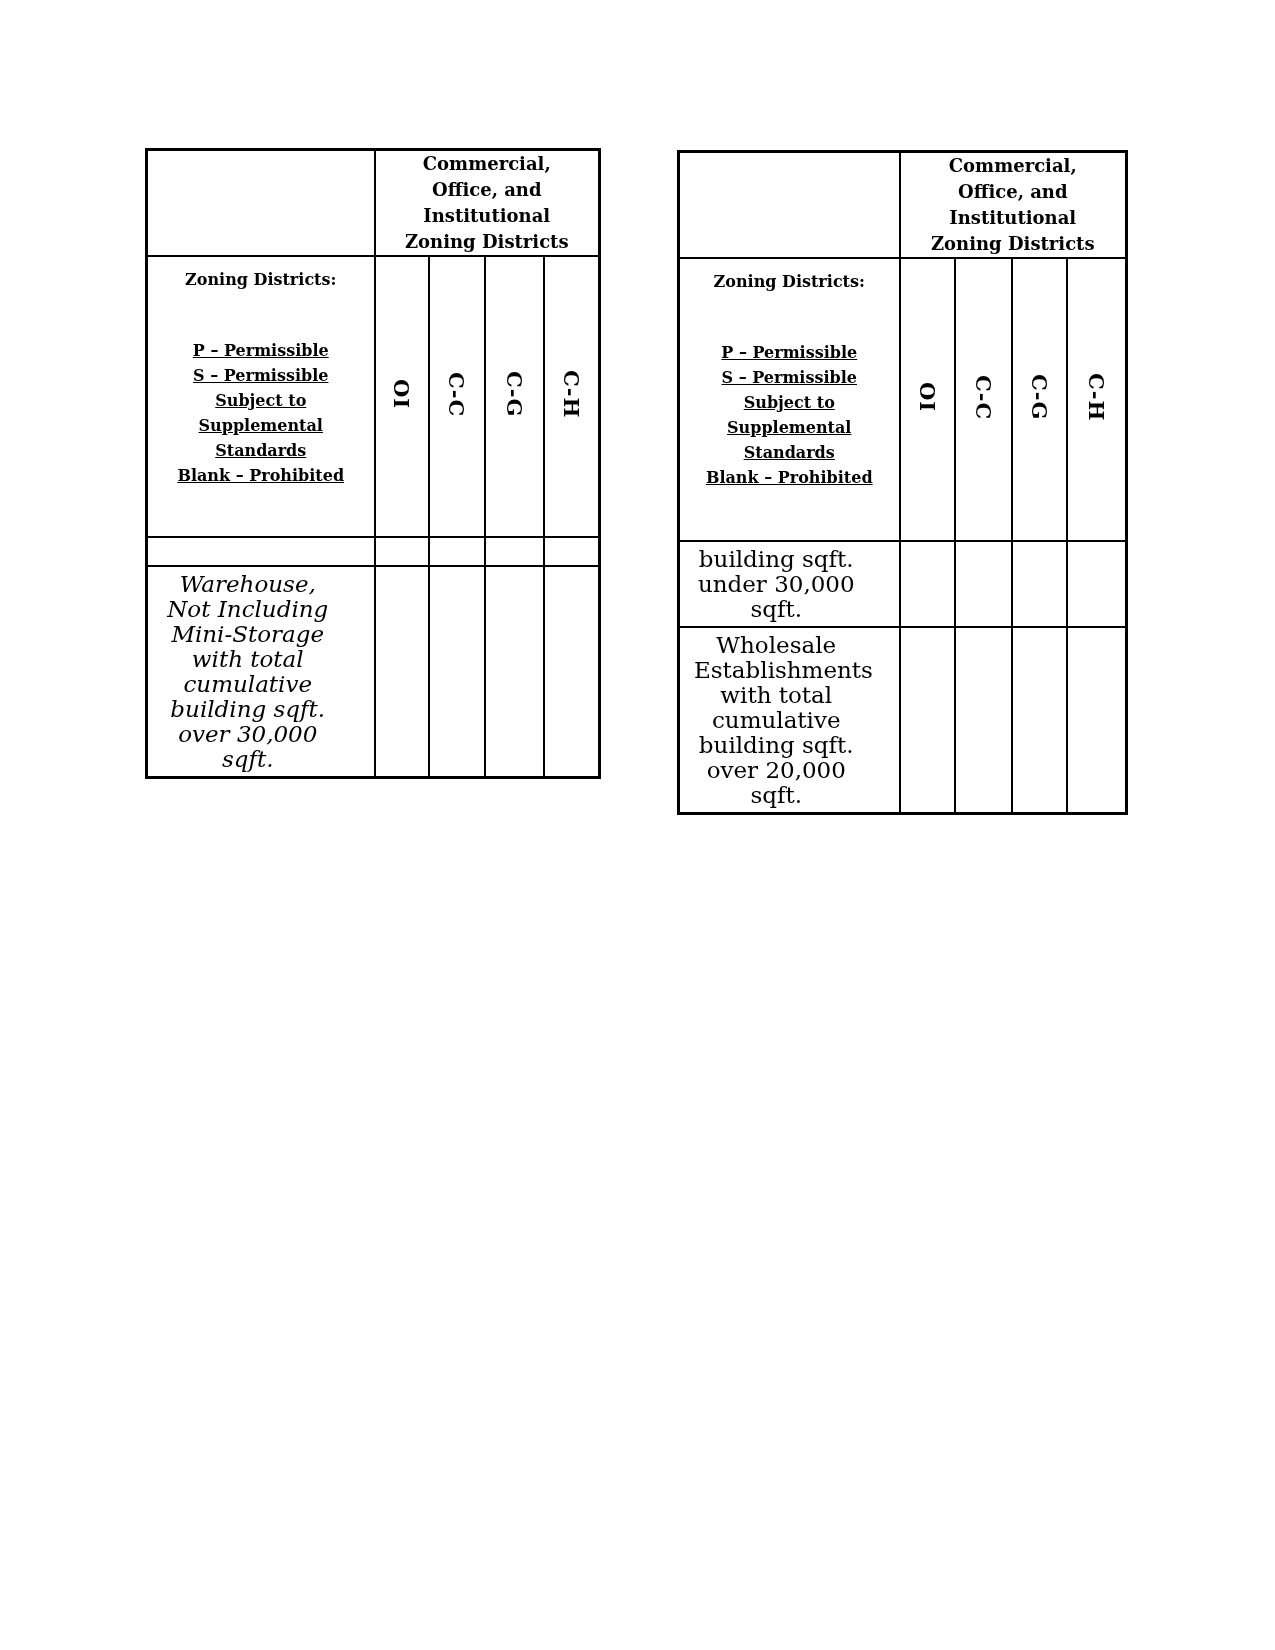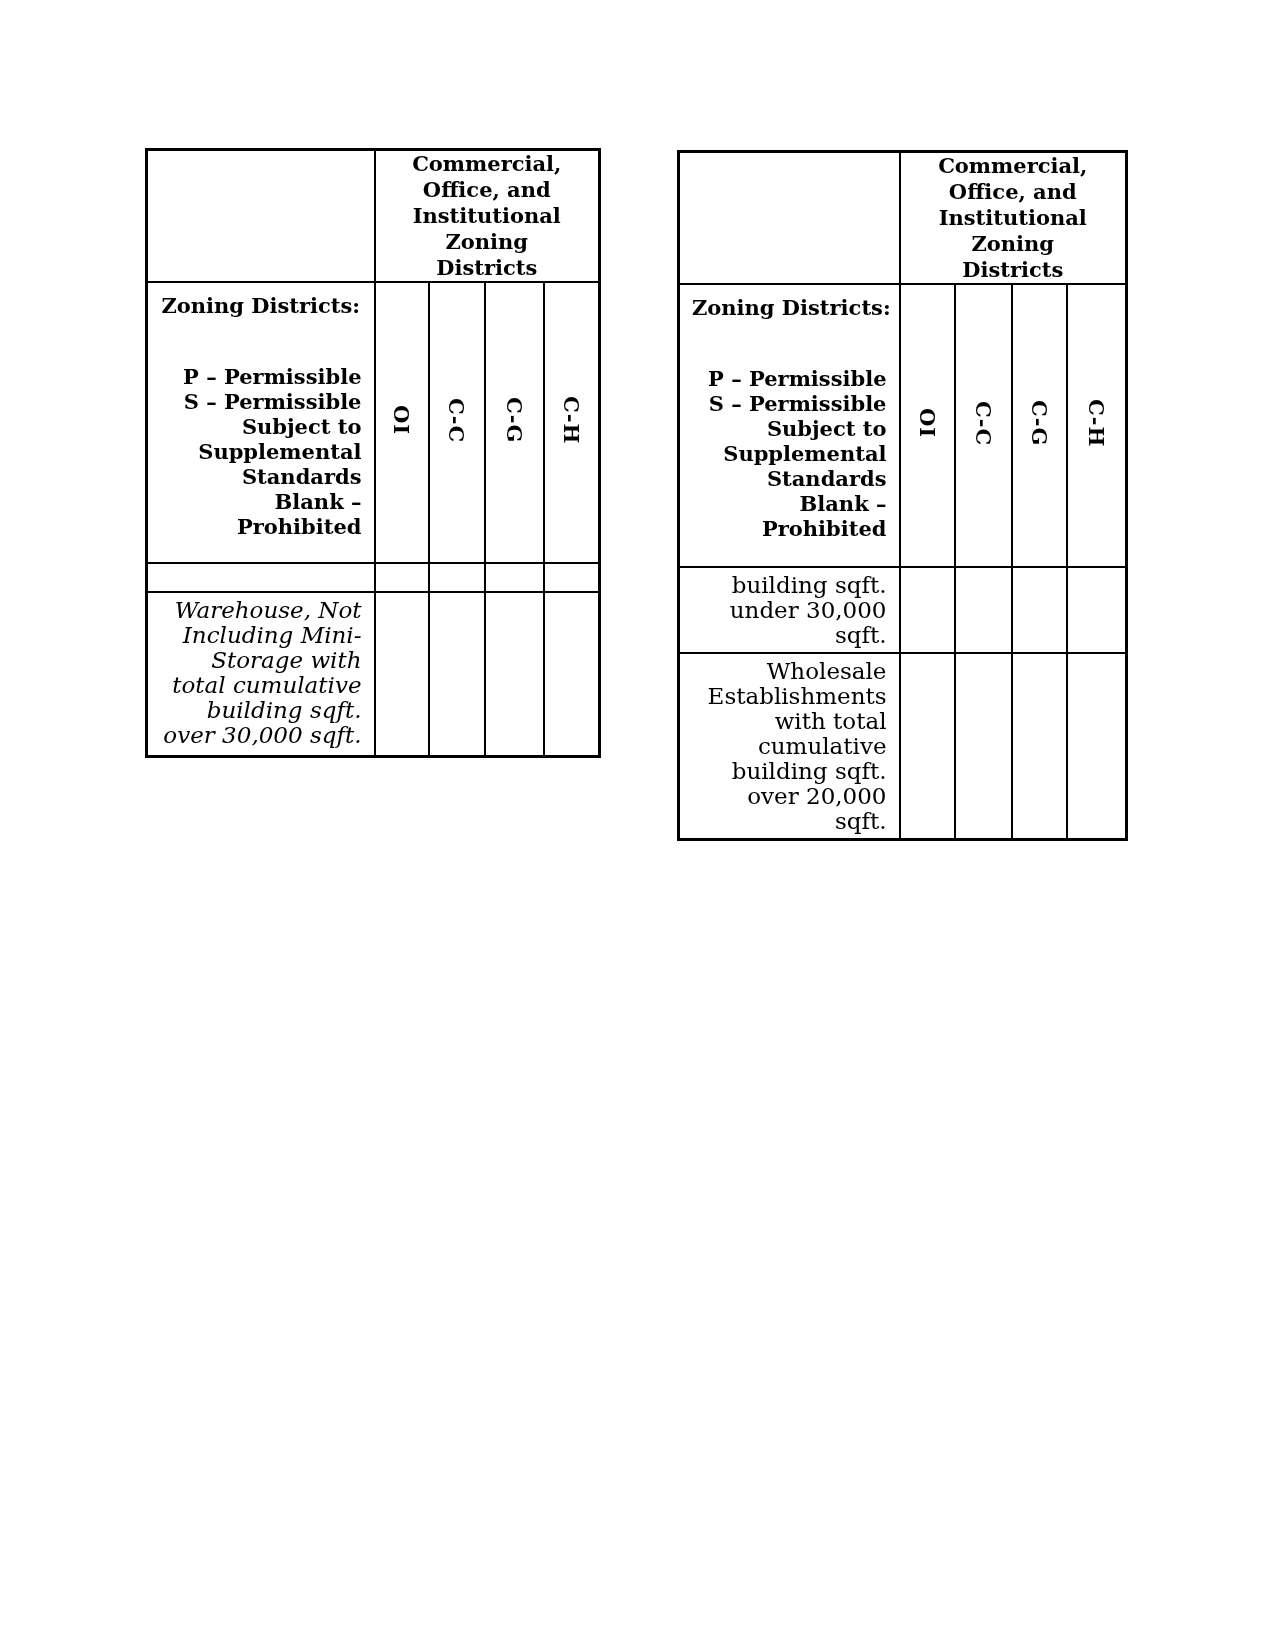--- a/index.html
+++ b/index.html
@@ -50,61 +50,62 @@
   tr.lr-empty     { height: 29px; }
   tr.lr-warehouse { height: 164px; font-style: italic; }
   tr.lr-wholesale { height: 104px; }
   tr.rr-head   { height: 99px; }
   tr.rr-legend { height: 283px; }
   tr.rr-row1   { height: 57px; }
   tr.rr-row2   { height: 155px; }
 
   td.band-header {
     font-weight: bold;
-    font-size: 21px;
+    font-size: 18px;
     line-height: 26px;
     text-align: center;
     vertical-align: middle;
     padding: 0 20px;
   }
   td.legend-cell {
     vertical-align: top;
     padding: 10px 12px 6px 12px;
     font-weight: bold;
-    font-size: 21px;
+    font-size: 16px;
     line-height: 25px;
     margin-top: 35px;
   }
   .legend-title {
     text-align: center;
     white-space: nowrap;
   }
   .legend-lines {
     margin-top: 46px;
-    text-align: right;
+    text-align: center;
+    text-decoration: underline;
   }
   td.district-cell {
     text-align: center;
     vertical-align: middle;
     padding: 0;
   }
   td.district-cell span.vert {
     display: inline-block;
     writing-mode: vertical-rl;
     font-weight: bold;
     font-size: 21px;
     letter-spacing: 1px;
     white-space: nowrap;
   }
   td.label-cell {
     vertical-align: top;
-    padding: 5px 12px 4px 14px;
+    padding: 5px 40px 4px 14px;
     font-size: 23px;
     line-height: 25px;
-    text-align: right;
+    text-align: center;
   }
   td.value-cell {
     text-align: center;
     vertical-align: middle;
     font-size: 22px;
     padding: 0;
   }
 </style>
 </head>
 <body>

